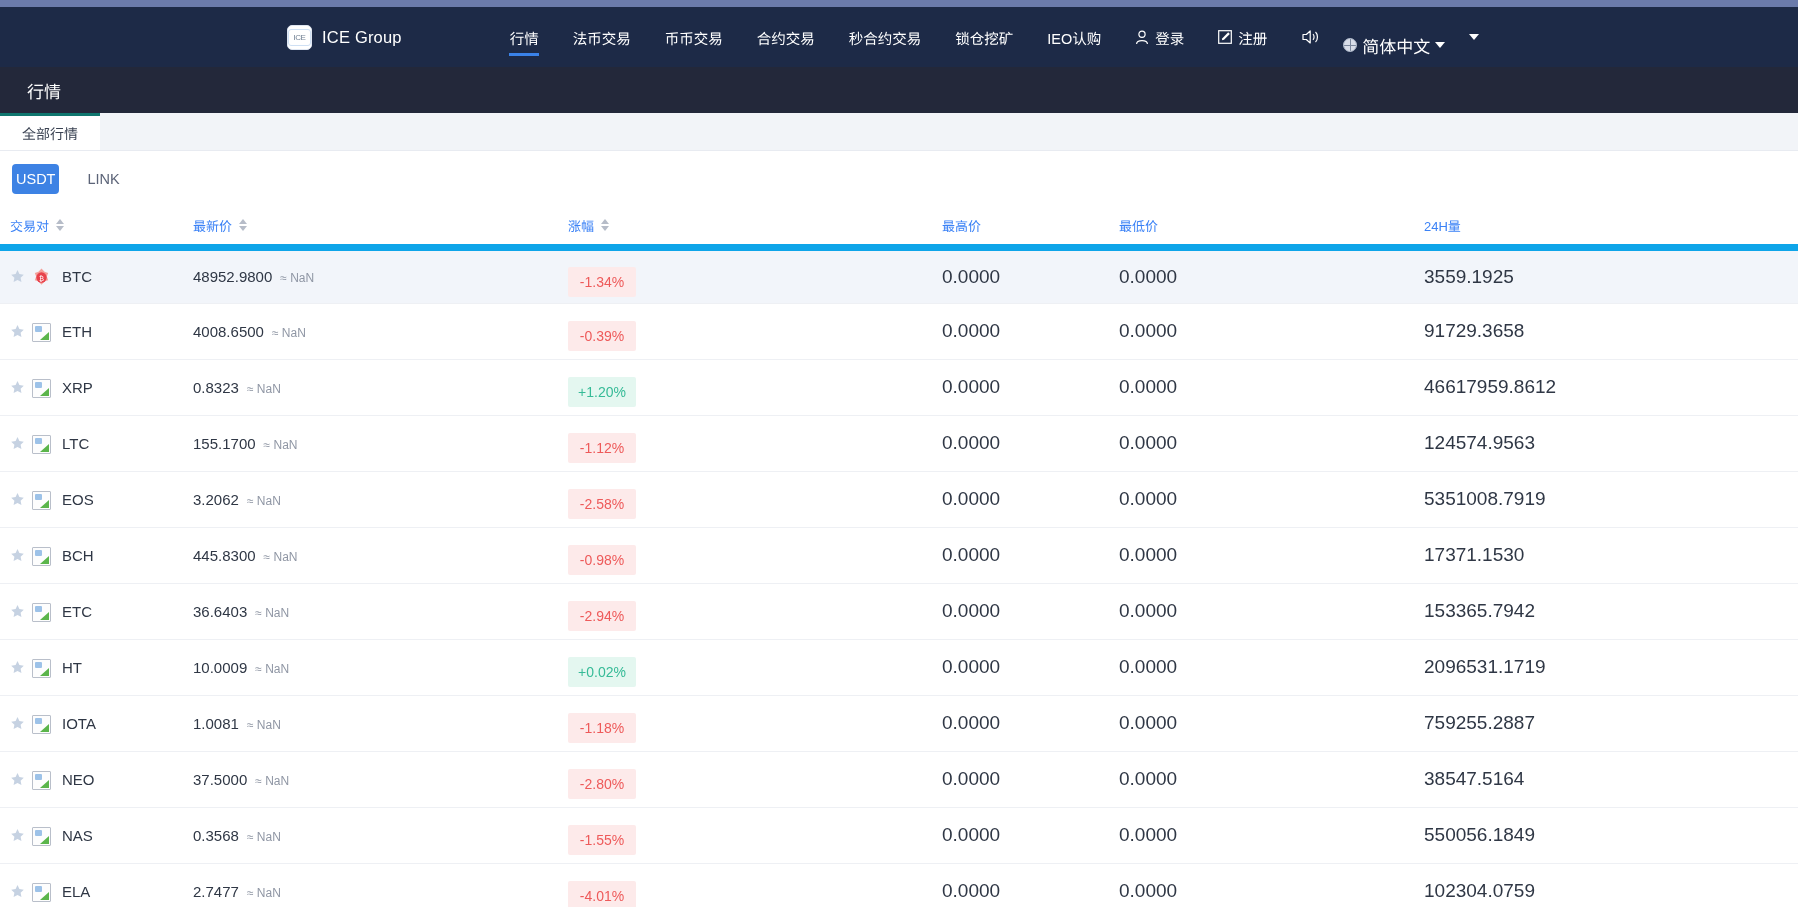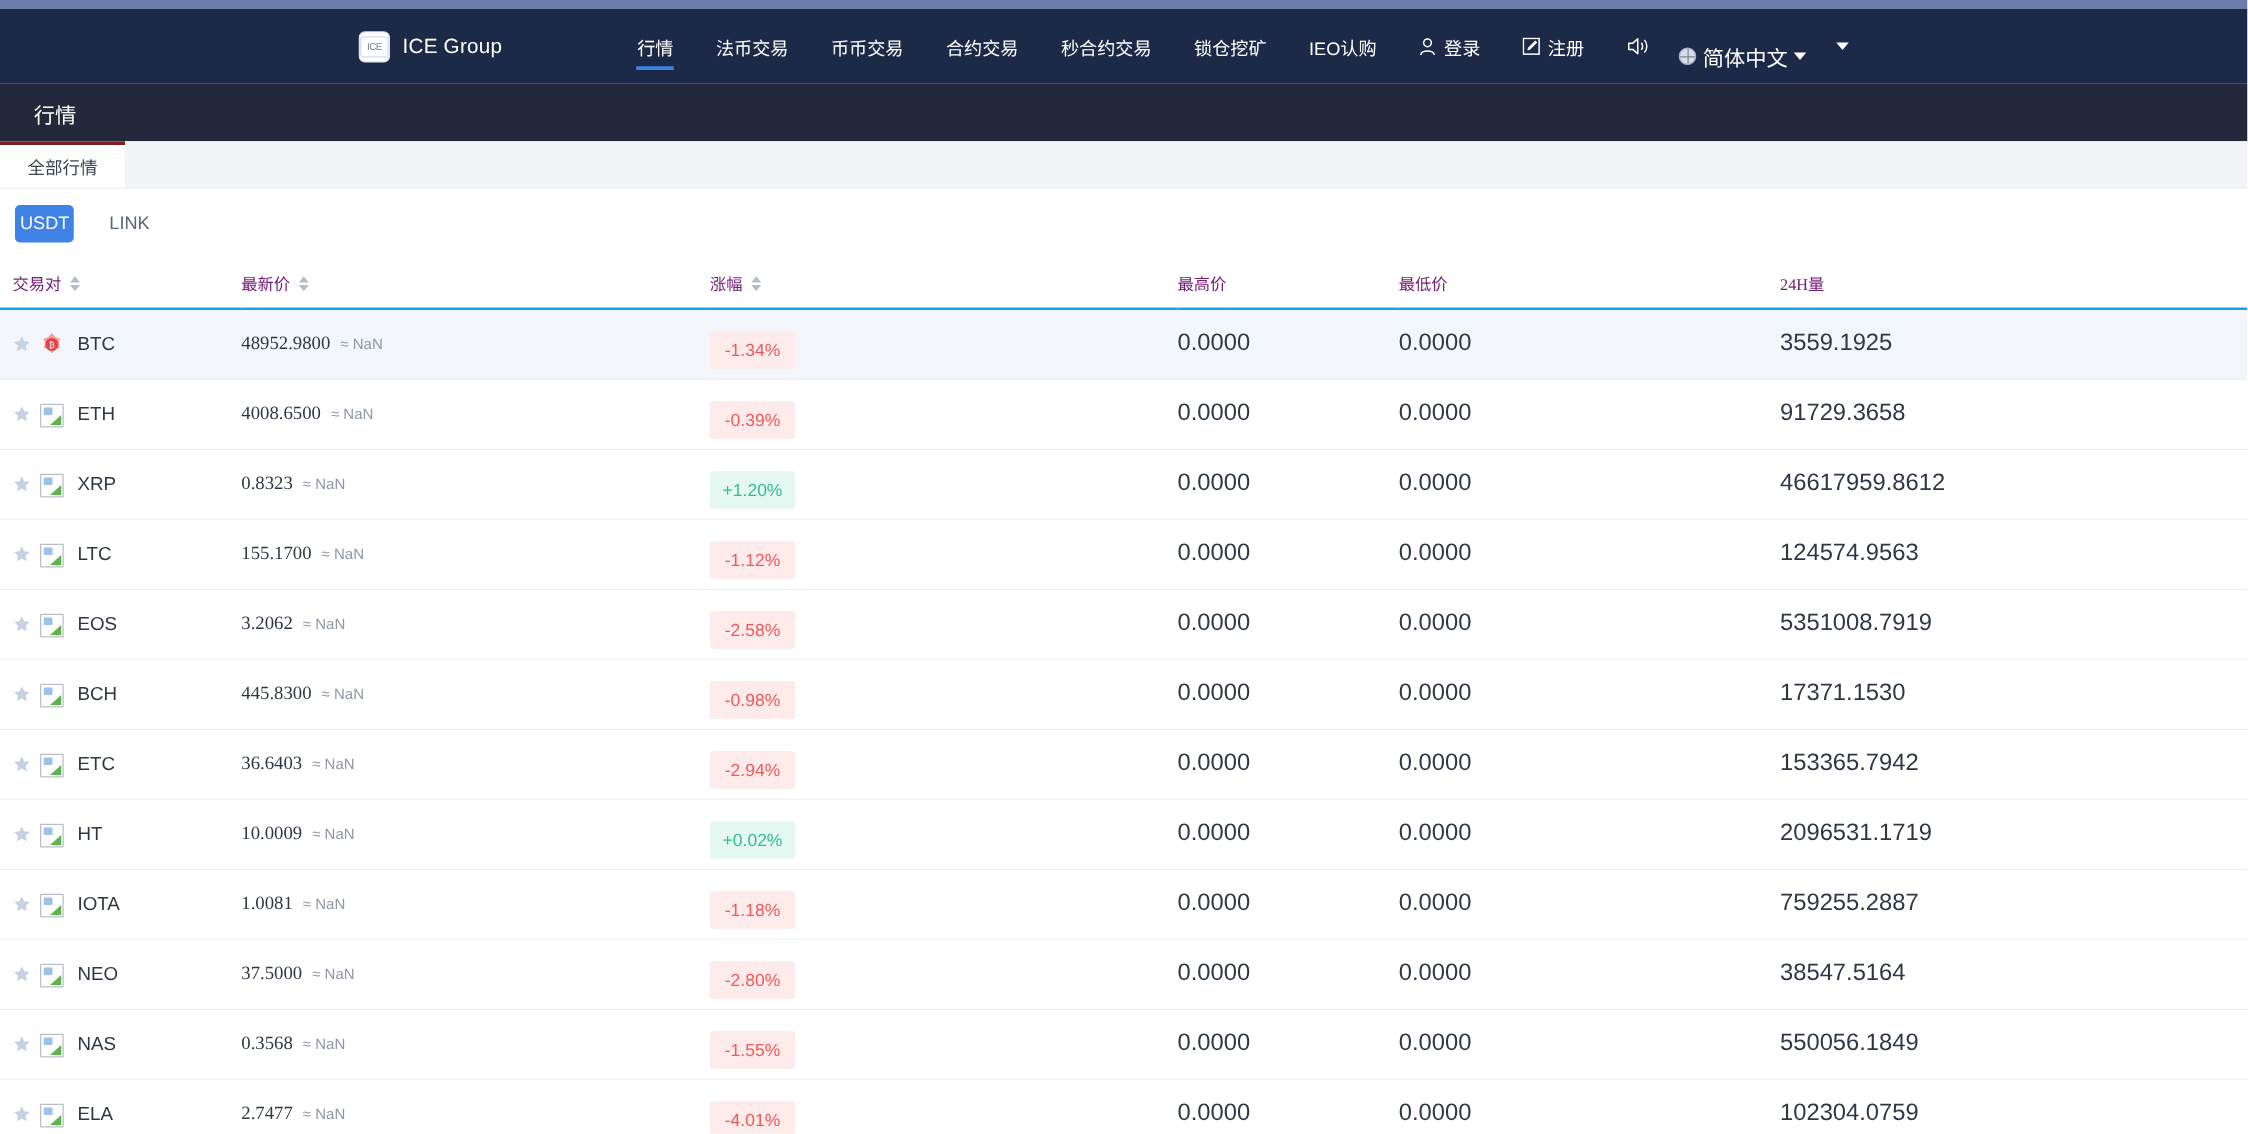--- a/index.html
+++ b/index.html
@@ -175,21 +175,21 @@
     display:flex;
     align-items:center;
     padding:0 22px;
     font-size:14px;
     color:#5a6274;
     cursor:pointer;
     background:transparent;
   }
   .tab-strip .tab.active{
     background:#ffffff;
-    border-top:3px solid #7f1d1d;
+    border-top:3px solid #0f766e;
     color:#3a4252;
   }
 
   
   .pill-row{
     height:56px;
     display:flex;
     align-items:center;
     padding-left:12px;
     background:#ffffff;
@@ -211,26 +211,25 @@
   
   .market-table{
     width:100%;
     border-collapse:collapse;
     table-layout:fixed;
   }
   .market-table thead th{
     height:40px;
     font-weight:normal;
     font-size:13px;
-    color:#701a75;
+    color:#3b82f6;
     text-align:left;
-    border-bottom:2px solid #0ea5e9;
+    border-bottom:7px solid #0ea5e9;
     padding:0;
     vertical-align:middle;
-    font-family:Liberation Serif, serif;
   }
   .th-inner{ display:flex; align-items:center; gap:7px; }
   .sorter{
     display:inline-flex;
     flex-direction:column;
     gap:2px;
   }
   .sorter i{
     display:block;
     width:0;height:0;
@@ -296,21 +295,21 @@
     content:"";
     position:absolute;
     right:1px;bottom:1px;
     width:0;height:0;
     border-left:9px solid transparent;
     border-bottom:8px solid #5bb54b;
   }
   .pair-name{ font-size:15px; color:#2f3745; }
 
   .price-cell{ display:flex; align-items:baseline; gap:8px; }
-  .price-main{ font-size:15px; color:#2f3745;font-family:Liberation Serif, serif; }
+  .price-main{ font-size:15px; color:#2f3745; }
   .price-approx{ font-size:12px; color:#8f96a4; }
 
   .badge{
     display:inline-block;
     min-width:68px;
     text-align:center;
     font-size:14px;
     padding:7px 10px;
     border-radius:2px;
     margin-top:10px;

